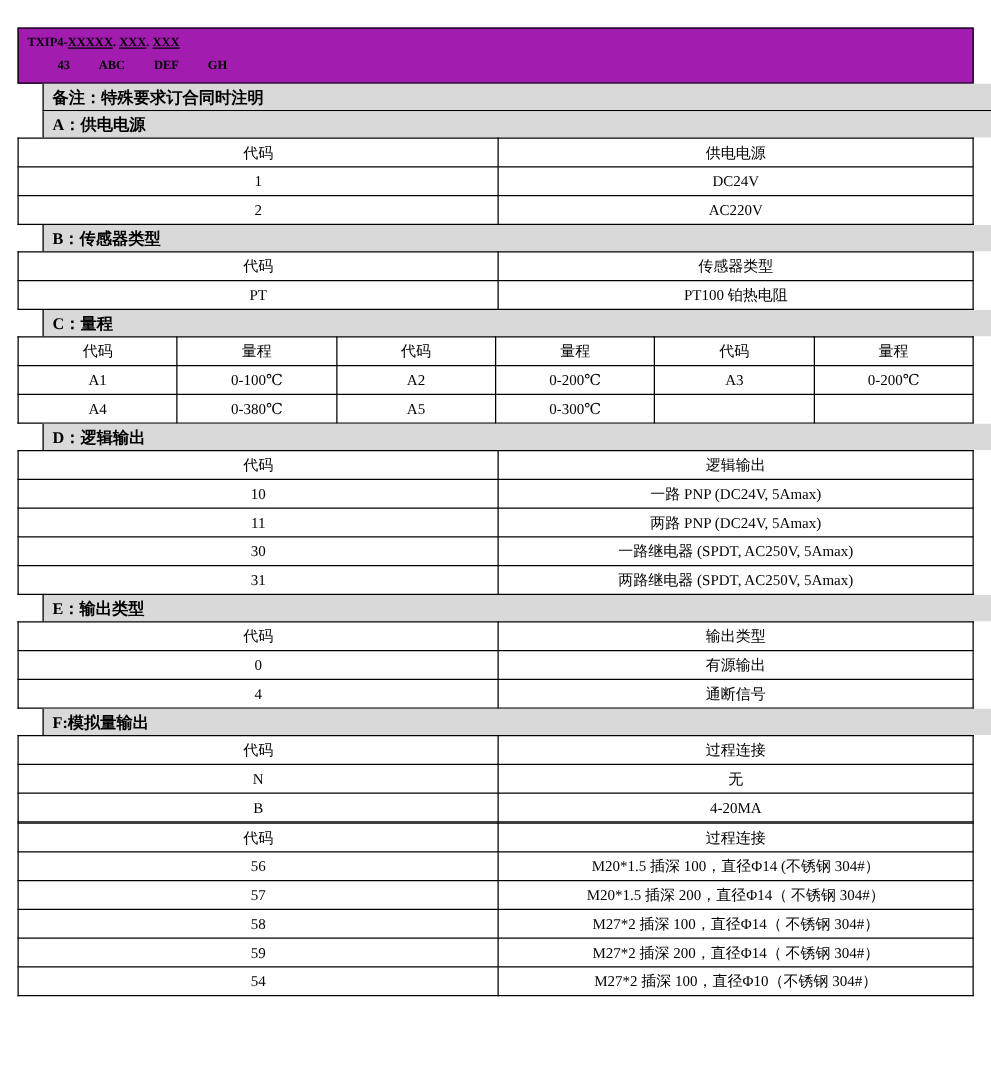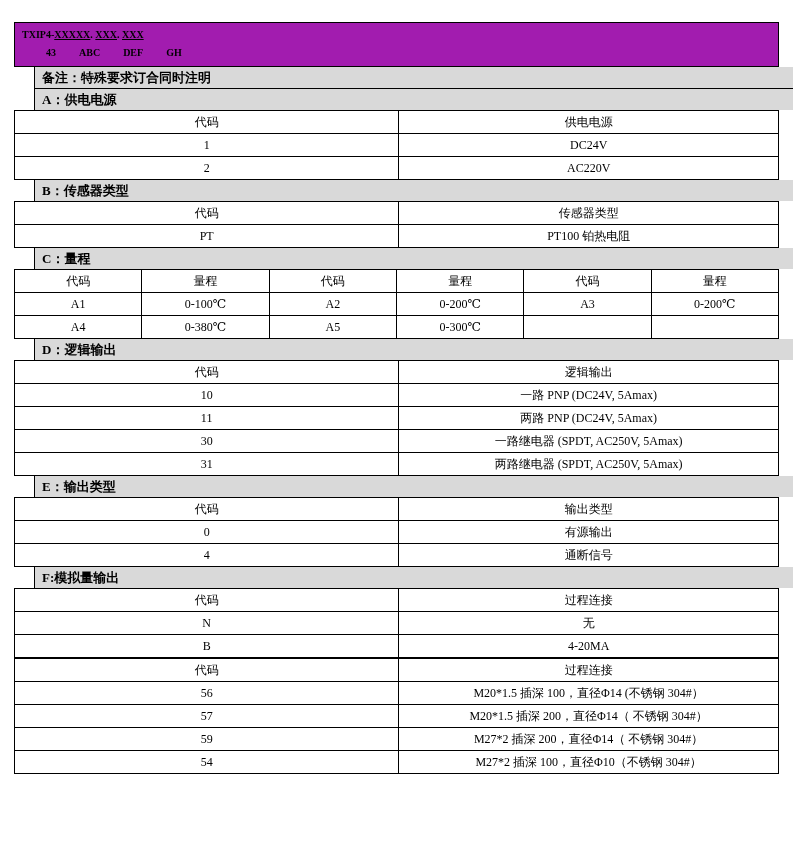--- a/index.html
+++ b/index.html
@@ -211,20 +211,24 @@
           </tr>
           <tr>
             <td class="c0">56</td>
             <td class="c1">M20*1.5 插深 100，直径Φ14 (不锈钢 304#）</td>
           </tr>
           <tr>
             <td class="c0">57</td>
             <td class="c1">M20*1.5 插深 200，直径Φ14（ 不锈钢 304#）</td>
           </tr>
           <tr>
+            <td class="c0">58</td>
+            <td class="c1">M27*2 插深 100，直径Φ14（ 不锈钢 304#）</td>
+          </tr>
+          <tr>
             <td class="c0">59</td>
             <td class="c1">M27*2 插深 200，直径Φ14（ 不锈钢 304#）</td>
           </tr>
           <tr>
             <td class="c0">54</td>
             <td class="c1">M27*2 插深 100，直径Φ10（不锈钢 304#）</td>
           </tr>
         </tbody>
       </table>
     </div>

